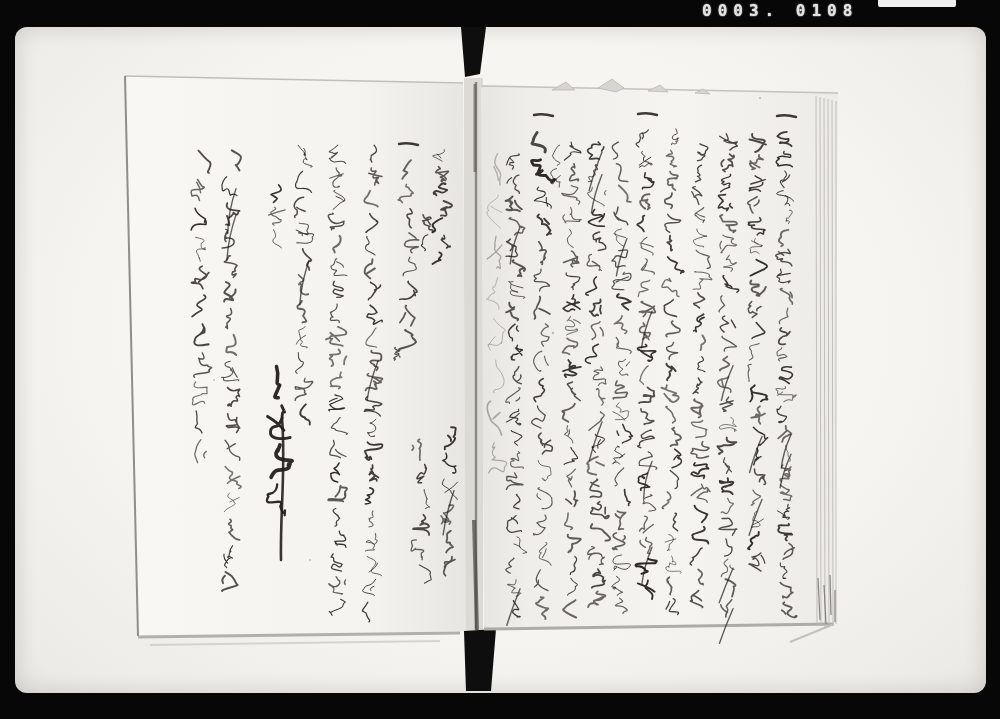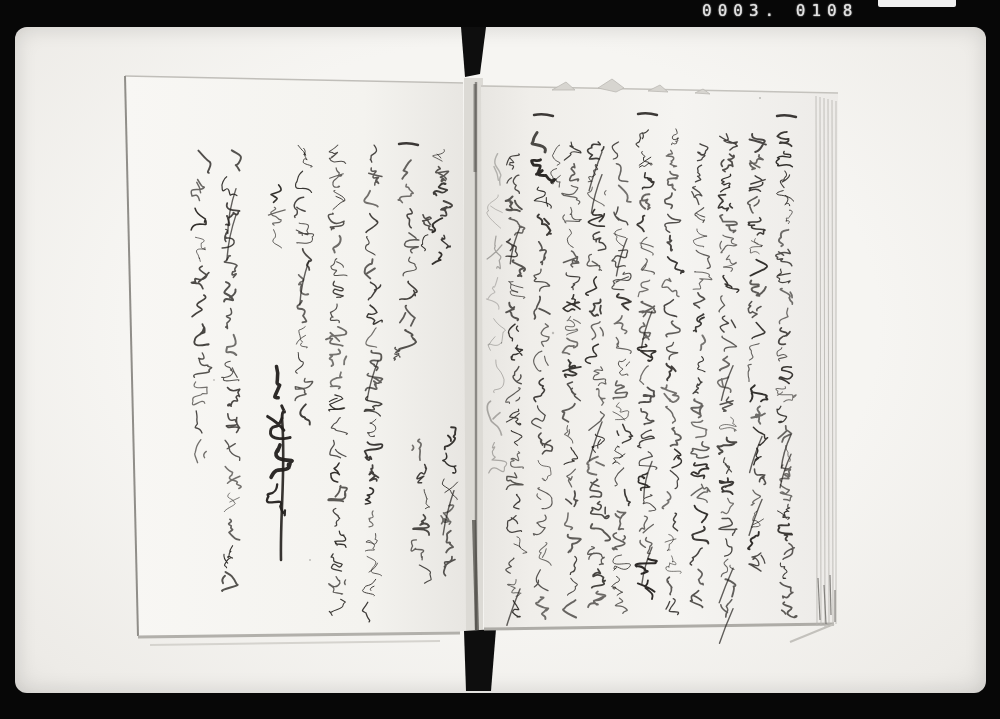--- a/index.html
+++ b/index.html
@@ -2,21 +2,21 @@
 <html><head>
 <meta charset="utf-8">
 <style>
   html,body{margin:0;padding:0;background:#000;}
   body{width:1000px;height:719px;overflow:hidden;font-family:"DejaVu Sans",sans-serif;}
   .stage{position:relative;width:1000px;height:719px;background:#070707;}
   
   .frame-counter{
     position:absolute;left:702px;top:1px;height:22px;
     color:#e3e3e3;font-family:"DejaVu Sans Mono",monospace;
-    font-size:16px;font-weight:400;letter-spacing:6px;
+    font-size:16px;font-weight:700;letter-spacing:6px;
     text-shadow:0 0 1px #bfbfbf, 0 0 2px #8f8f8f;
     white-space:pre;
     text-align:center;
   }
   .top-white-bar{
     position:absolute;left:878px;top:0;width:78px;height:7px;
     background:#efefef;border-radius:0 0 2px 2px;
   }
   
   .photo{

